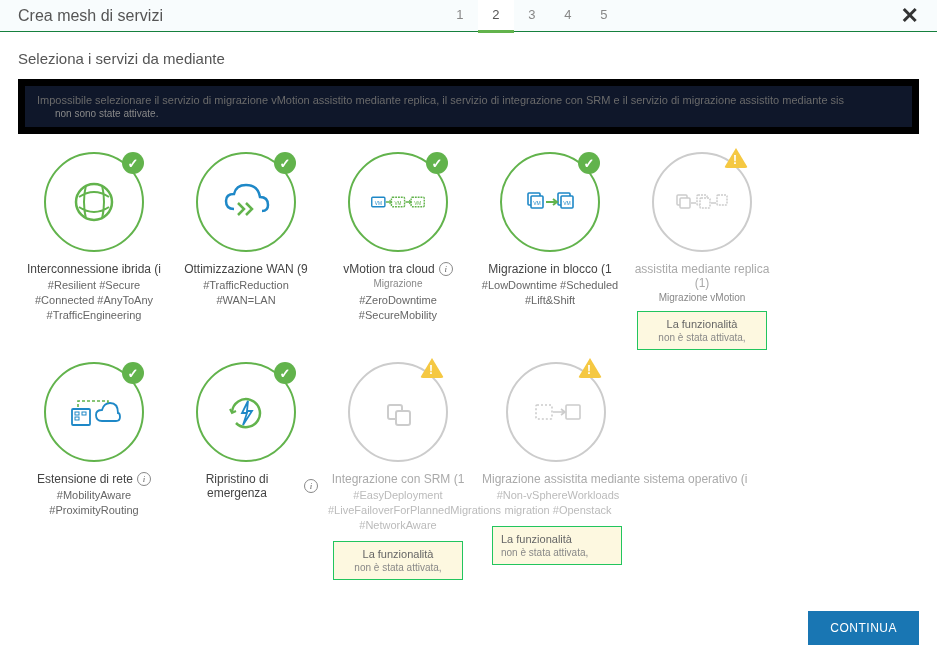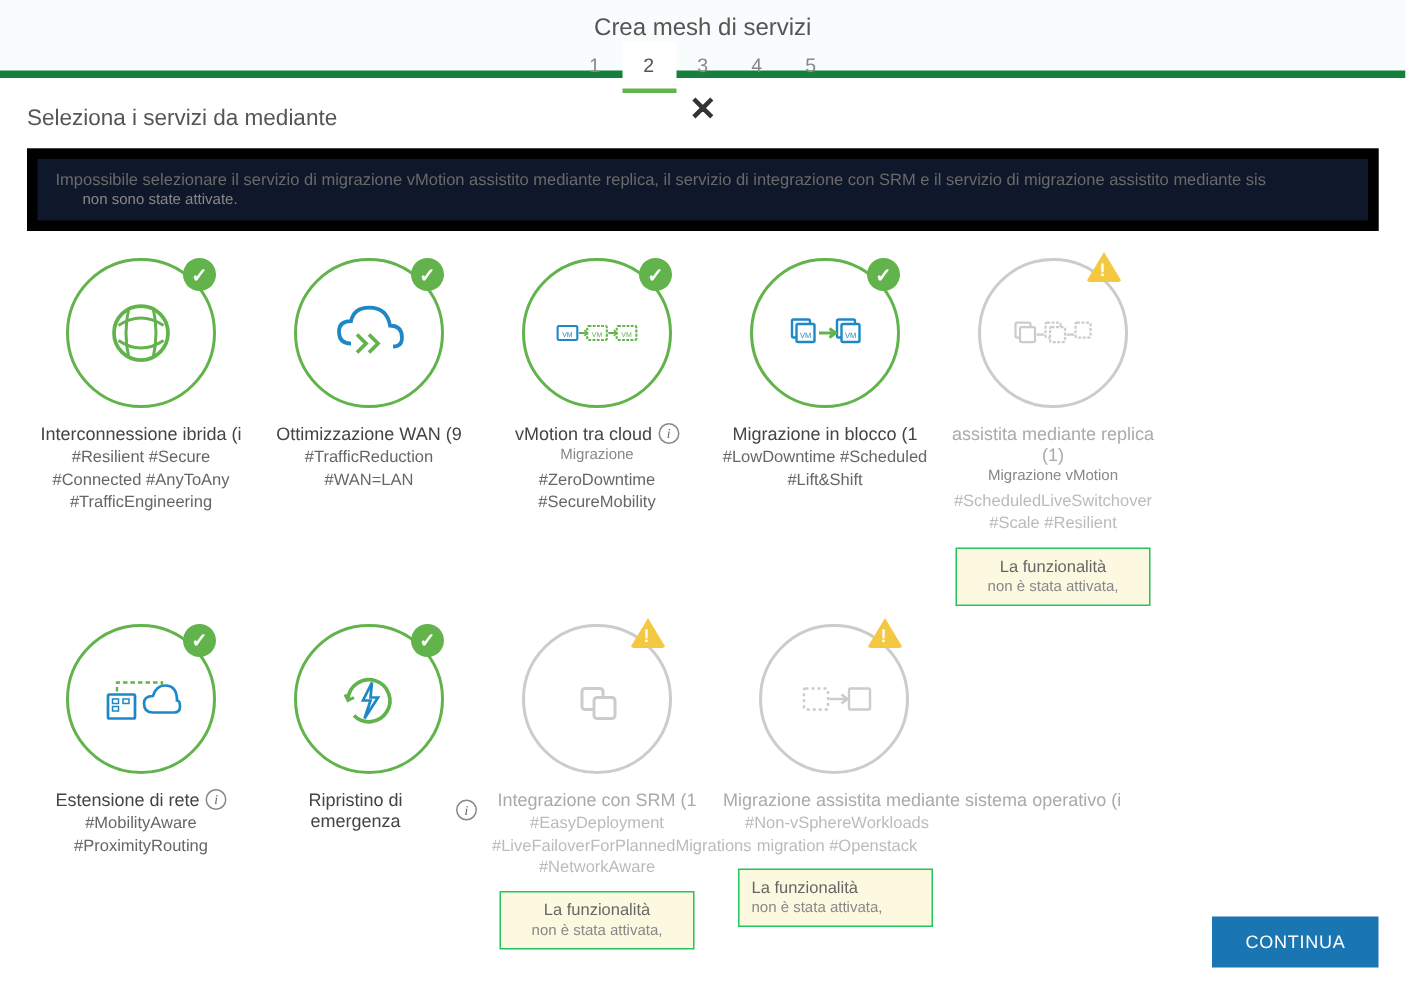--- a/index.html
+++ b/index.html
@@ -1,18 +1,18 @@
 <!DOCTYPE html>
 <html><head>
   <meta charset="utf-8">
   <style>
     * { box-sizing: border-box; margin: 0; padding: 0; }
     body { font-family: Arial, sans-serif; font-size: 13px; color: #333; background: #fff; width: 937px; height: 657px; overflow: hidden; position: relative; }
     
-    .header { background: #f8fcfd; border-bottom: 5px solid #15803d; padding: 10px 18px; display: flex; align-items: center; justify-content: space-between; height: 52px; flex-direction: column; }
+    .header { background: #f8fcfd; border-bottom: 1px solid #15803d; padding: 10px 18px; display: flex; align-items: center; justify-content: space-between; height: 32px; }
     .header-title { font-size: 16px; color: #555; font-weight: 400; }
     .stepper { display: flex; gap: 0; }
     .step { width: 36px; height: 34px; display: flex; align-items: center; justify-content: center; color: #888; font-size: 13px; cursor: pointer; border-bottom: 3px solid transparent; }
     .step.active { border-bottom-color: #62b34c; color: #555; background: #fff; }
     .close-btn { font-size: 22px; cursor: pointer; color: #333; font-weight: bold; line-height: 1; }
     
     .content { padding: 18px; }
     .section-title { font-size: 15px; color: #555; margin-bottom: 12px; font-weight: 400; }
     
     .alert { background: #0f172a; border: 7px solid #000000; padding: 8px 12px; font-size: 11px; color: #6a6a6a; margin-bottom: 18px; }
@@ -142,21 +142,20 @@
           <rect x="8" y="21" width="10" height="10" rx="1" fill="#fff" stroke="#ccc" stroke-width="1.5"></rect>
           <rect x="25" y="18" width="10" height="10" rx="1" fill="none" stroke="#ccc" stroke-width="1.5" stroke-dasharray="2 1"></rect>
           <rect x="28" y="21" width="10" height="10" rx="1" fill="#fff" stroke="#ccc" stroke-width="1.5" stroke-dasharray="2 1"></rect>
           <rect x="45" y="18" width="10" height="10" rx="1" fill="none" stroke="#ccc" stroke-width="1.5" stroke-dasharray="2 1"></rect>
           <path d="M19 26 L24 26 M39 26 L44 26" stroke="#ccc" stroke-width="1.5"></path>
         </svg>
         <div class="badge warn-tri"></div>
       </div>
       <div class="card-title disabled">assistita mediante replica (1)</div>
       <div class="card-subtitle">Migrazione vMotion</div>
-      <div class="card-tags disabled">#ScheduledLiveSwitchover #Scale #Resilient</div>
       <div class="func-warn">
         <div class="func-warn-title">La funzionalità</div>
         <div class="func-warn-sub">non è stata attivata,</div>
       </div>
     </div>
 
     <div class="card">
       <div class="circle">
         <svg class="icon-svg" viewBox="0 0 60 50">
           <rect x="8" y="22" width="18" height="16" rx="1" fill="none" stroke="#1e88c7" stroke-width="1.8"></rect>

